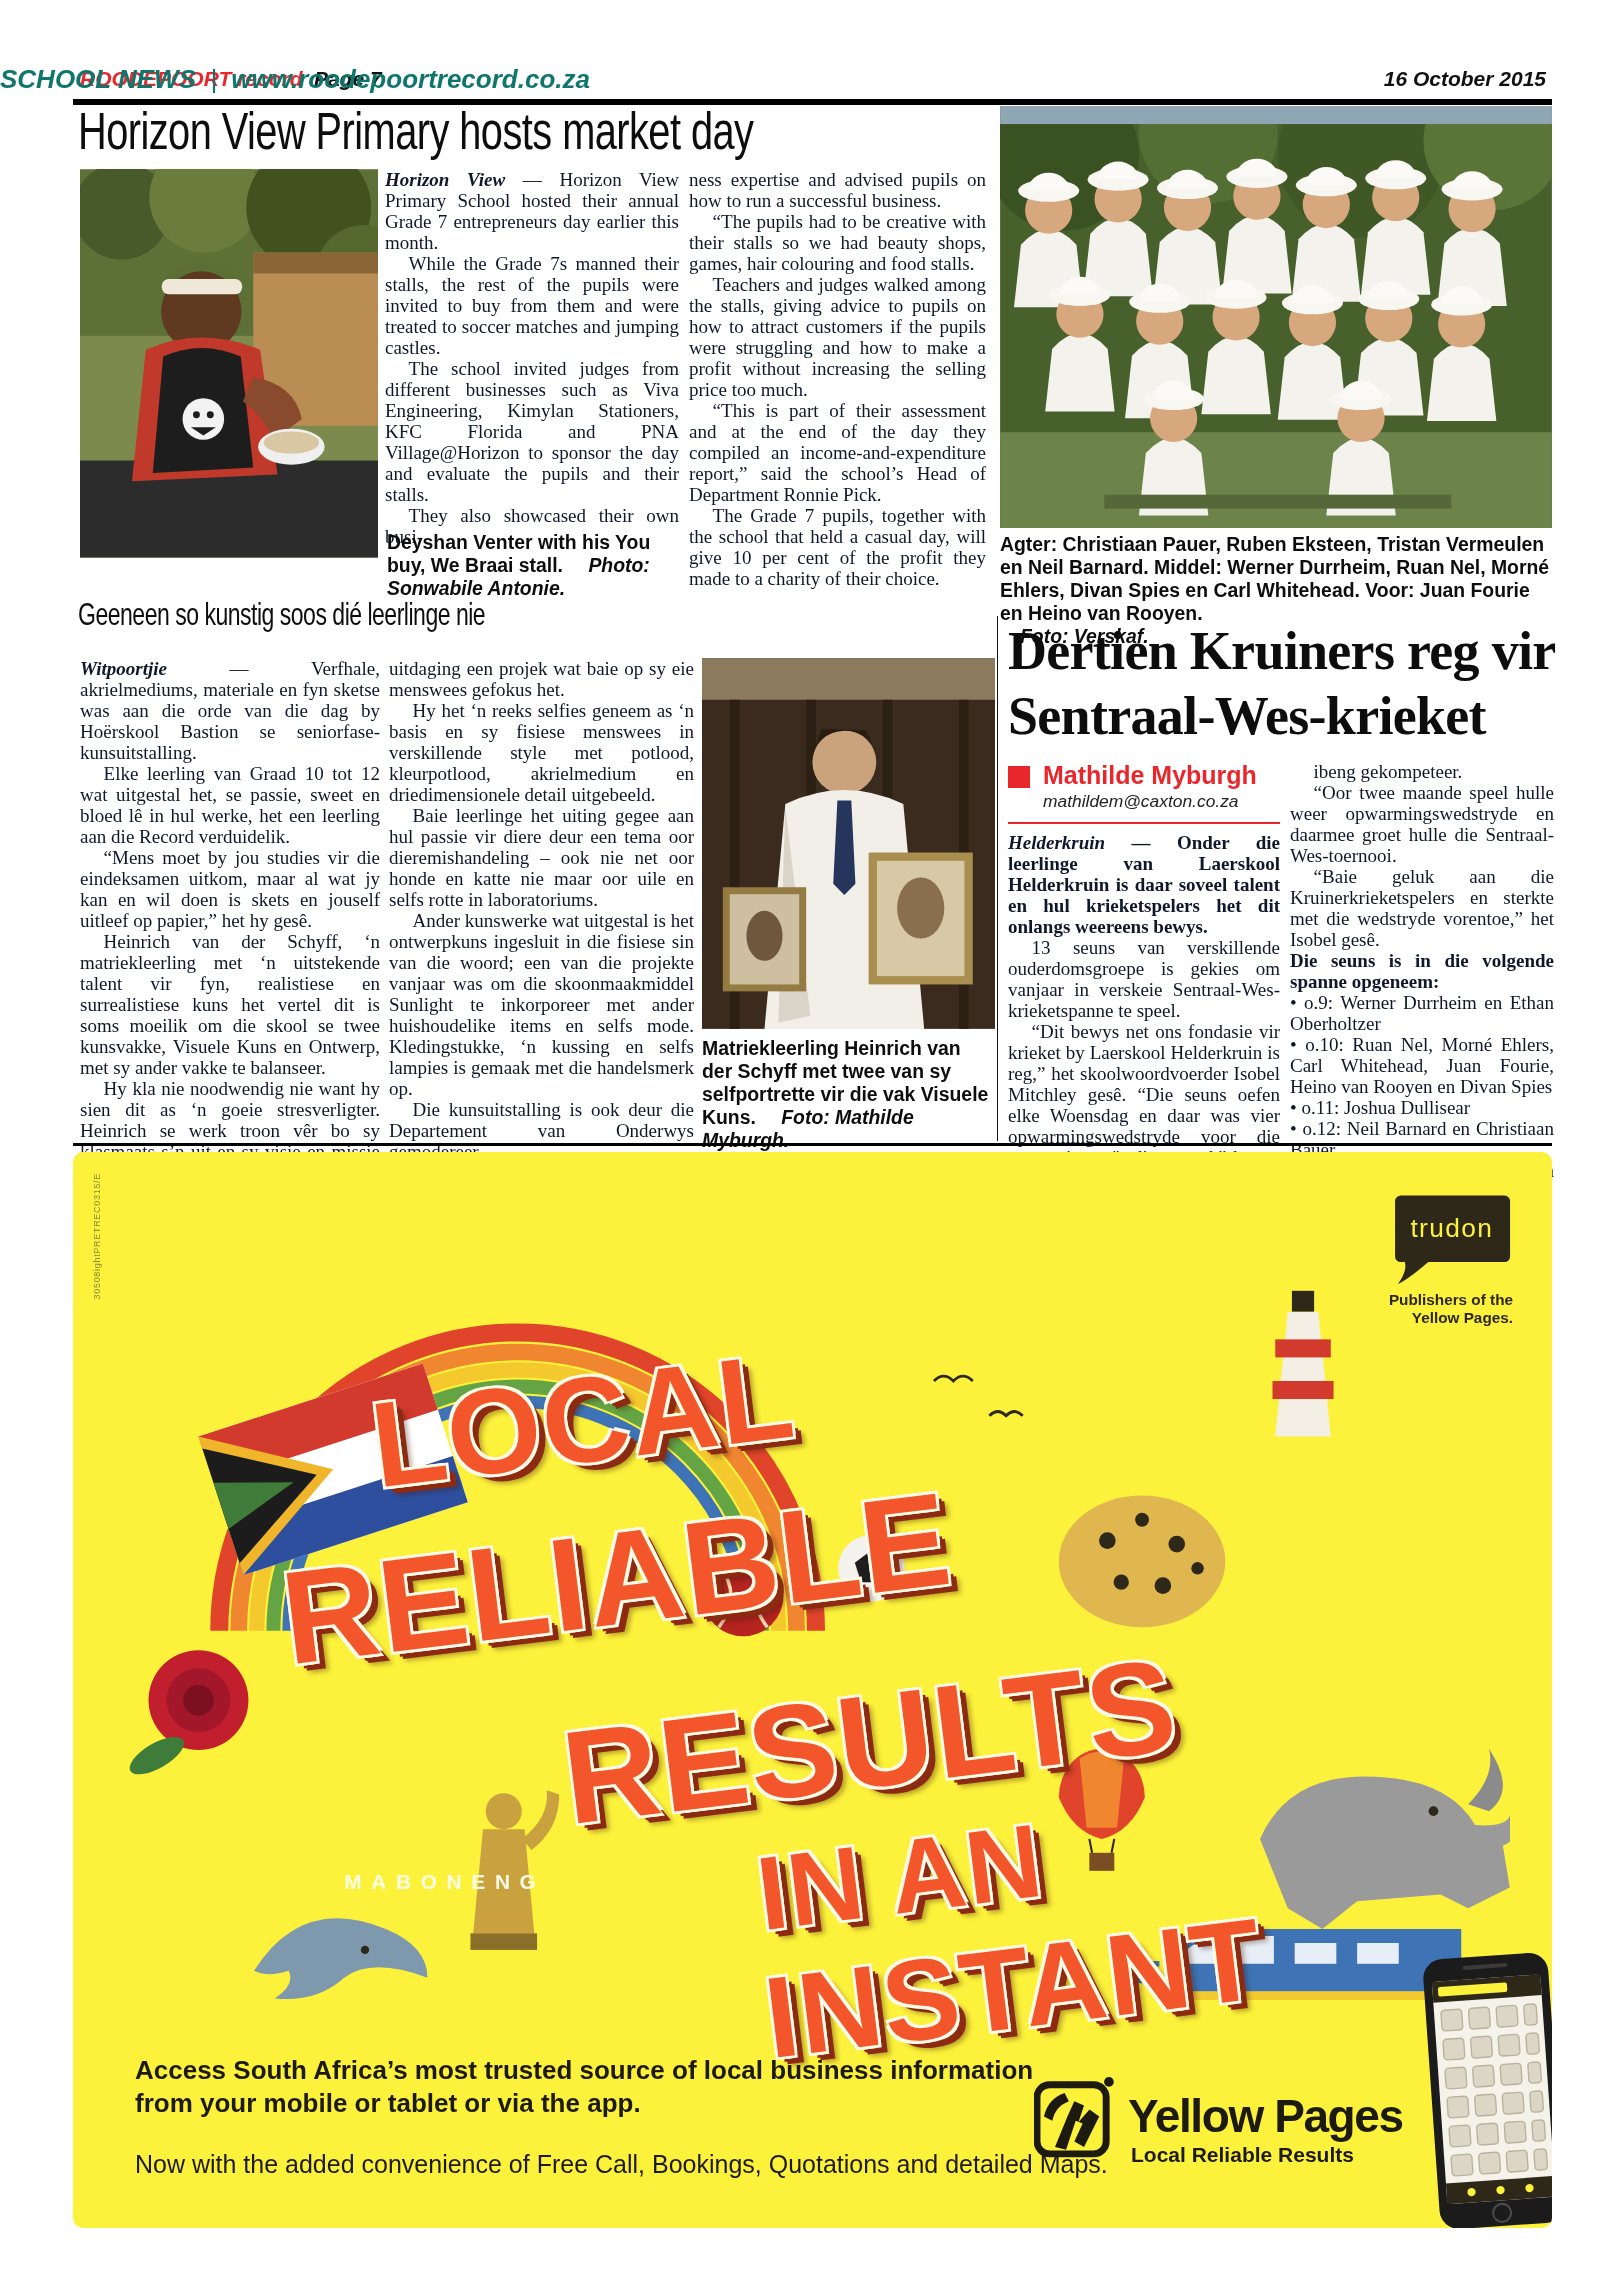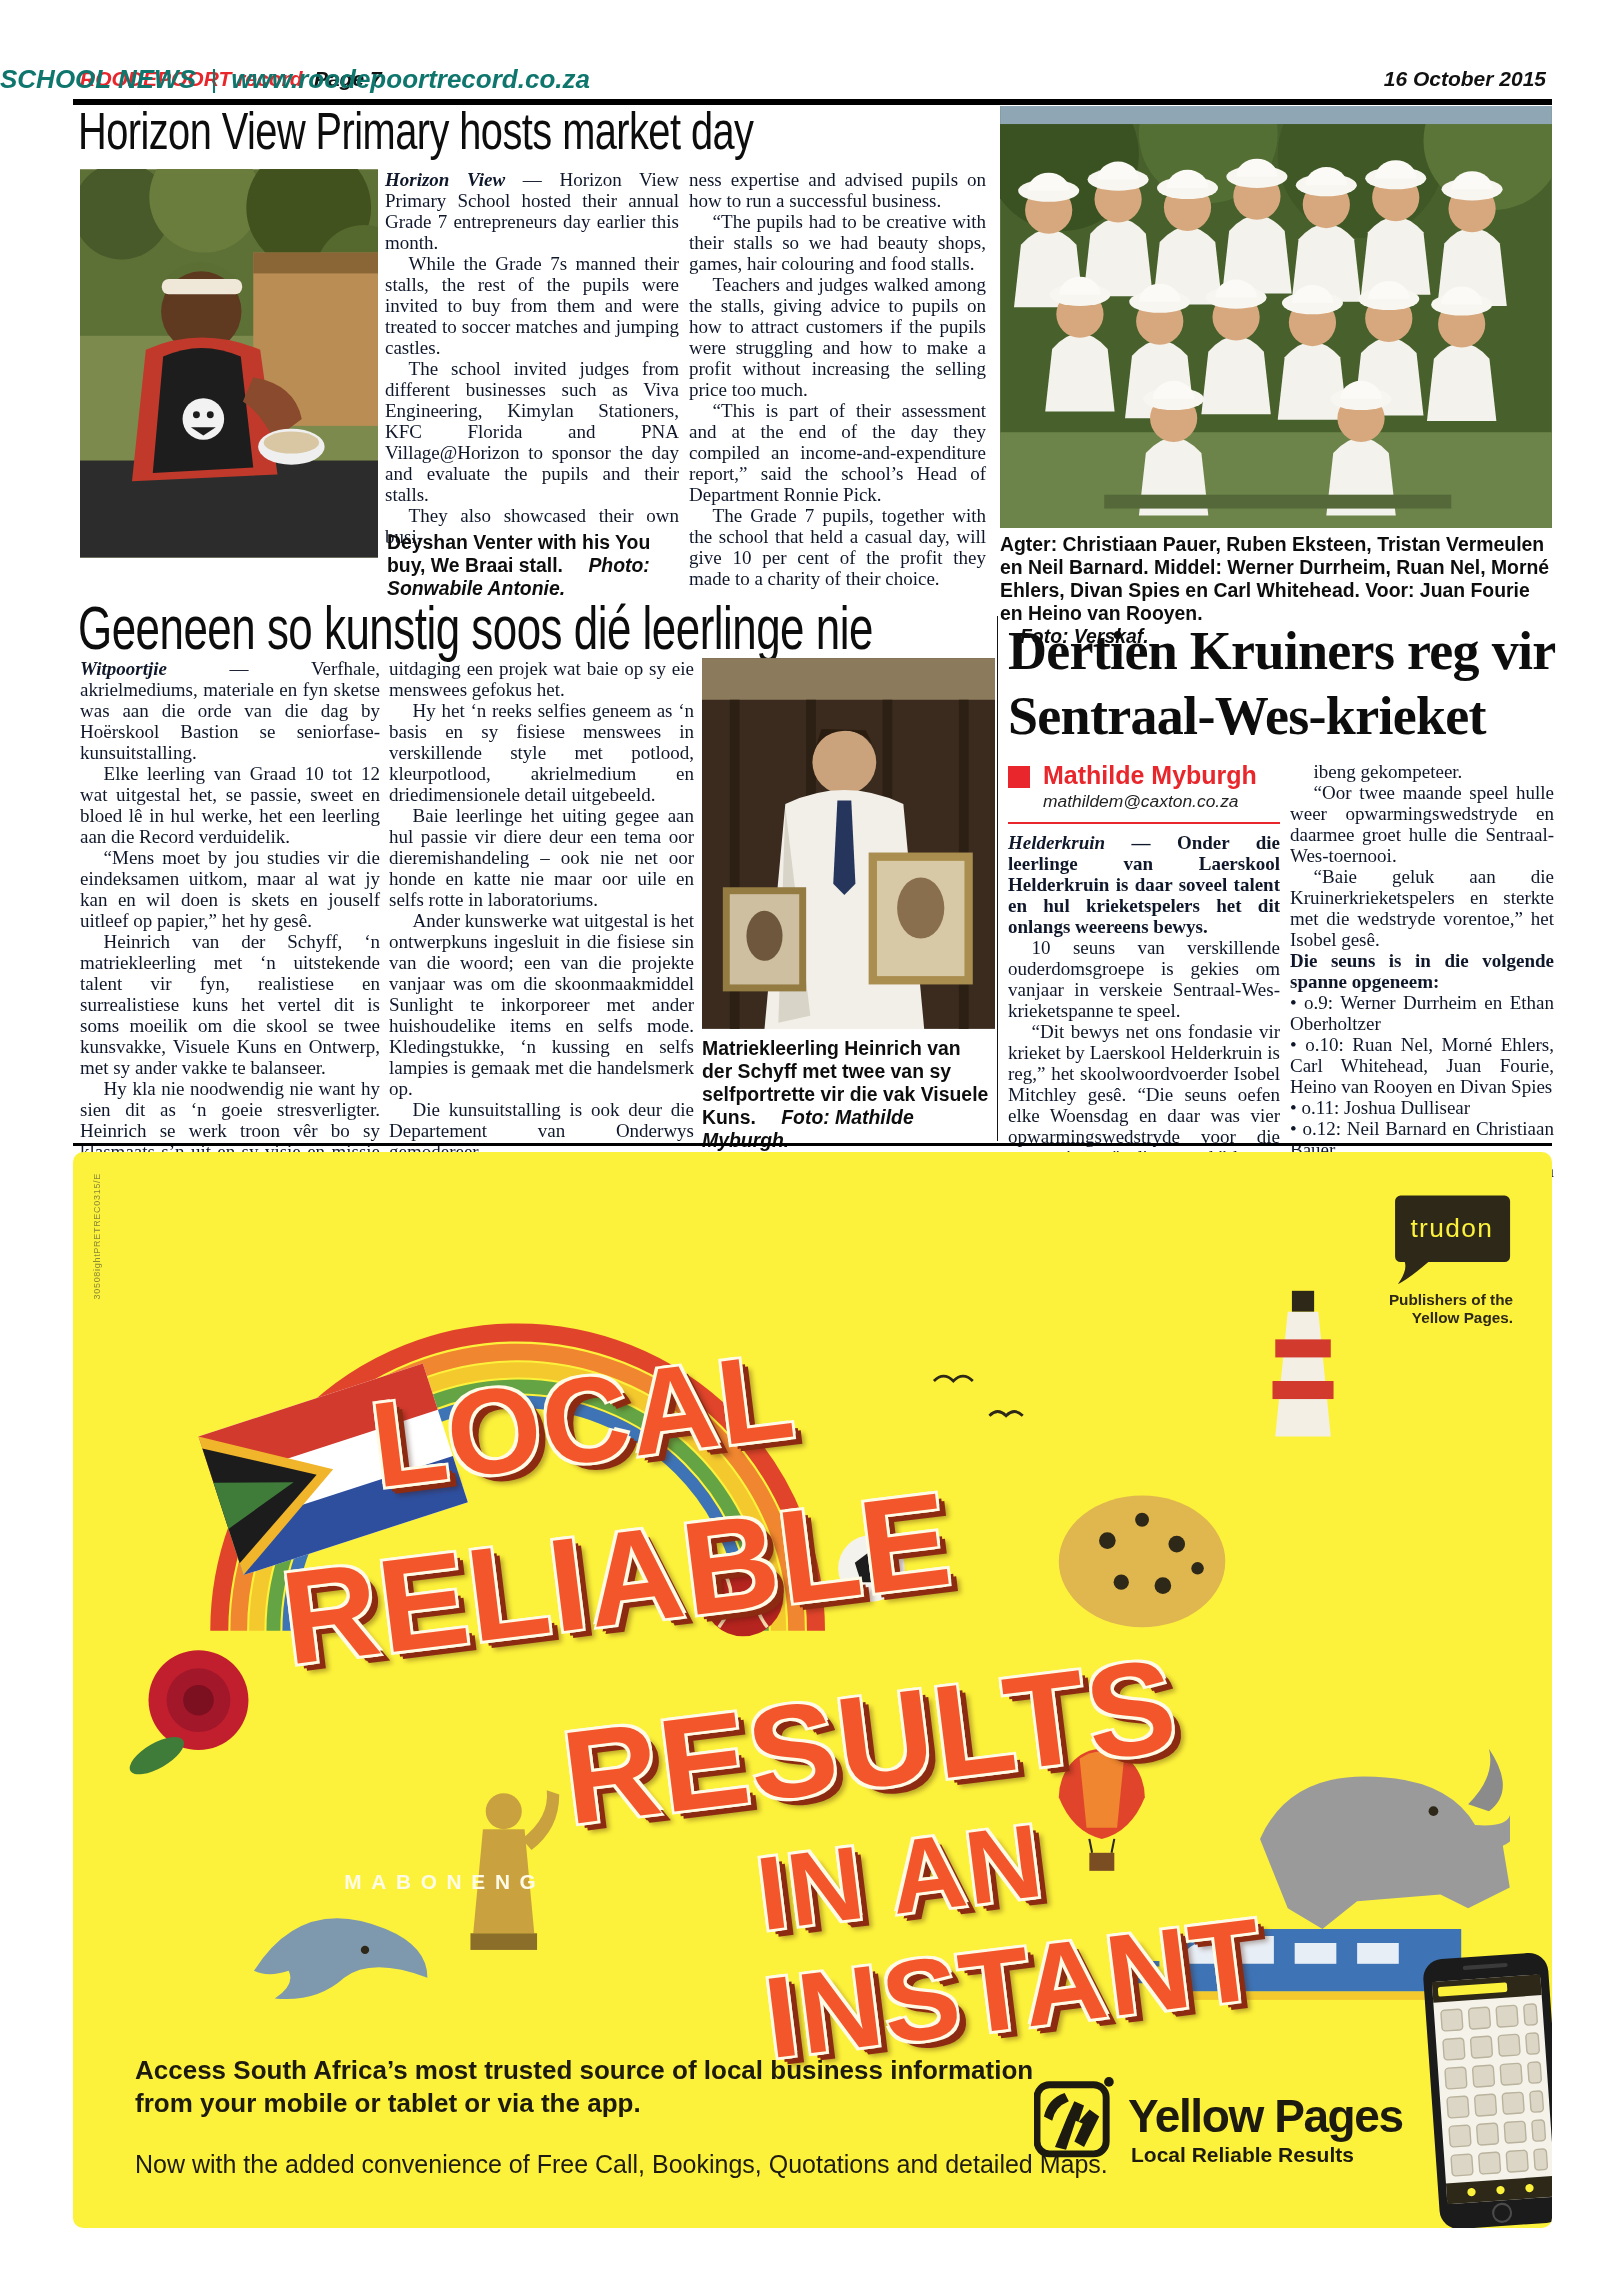--- a/index.html
+++ b/index.html
@@ -179,21 +179,21 @@
     <use href="#boy" x="250" y="330"></use>
       <use href="#boy" x="520" y="330"></use>
     <rect x="150" y="560" width="500" height="20" fill="#55683a"></rect>
   </svg>
 
   <div class="photo-caption" style="left:1000px;top:533px;width:552px;">
     <span>Agter:  Christiaan Pauer, Ruben Eksteen, Tristan Vermeulen en Neil Barnard. Middel: Werner Durrheim, Ruan Nel, Morné Ehlers, Divan Spies en Carl Whitehead. Voor: Juan Fourie en Heino van Rooyen.</span><br>
     <span class="credit">Foto: Verskaf.</span>
   </div>
 
-  <div class="headline-sans" style="left:78px;top:598px;font-size:61px;">
+  <div class="headline-sans" style="left:78px;top:598px;font-size:32px;">
     <span class="condensed2">Geeneen so kunstig soos dié leerlinge nie</span>
   </div>
 
   <div class="col" style="left:80px;top:658px;width:300px;">
     <p class="lead">
       <span class="dateline">Witpoortjie</span>
       <span>— Verfhale, akrielmediums, materiale en fyn sketse was aan die orde van die dag by Hoërskool Bastion se seniorfase-kunsuitstalling.</span>
     </p>
     <div>
         <p class="">Elke leerling van Graad 10 tot 12 wat uitgestal het, se passie, sweet en bloed lê in hul werke, het een leerling aan die Record verduidelik.</p>
@@ -247,21 +247,21 @@
   <div class="byline-name">Mathilde Myburgh</div>
   <div class="byline-email">mathildem@caxton.co.za</div>
   <div class="byline-rule"></div>
 
   <div class="col" style="left:1008px;top:832px;width:272px;">
     <p class="lead lead3">
       <span class="dateline">Helderkruin</span>
       <span>— Onder die leerlinge van Laerskool Helderkruin is daar soveel talent en hul krieketspelers het dit onlangs weereens bewys.</span>
     </p>
     <div>
-        <p class="">10 seuns van verskillende ouderdomsgroepe is gekies om vanjaar in verskeie Sentraal-Wes-krieketspanne te speel.</p>
+        <p class="">13 seuns van verskillende ouderdomsgroepe is gekies om vanjaar in verskeie Sentraal-Wes-krieketspanne te speel.</p>
         <p class="">“Dit bewys net ons fondasie vir krieket by Laerskool Helderkruin is reg,” het skoolwoordvoerder Isobel Mitchley gesê. “Die seuns oefen elke Woensdag en daar was vier opwarmingswedstryde voor die toernooi vroeër die maand,” het sy gesê. Die spanne het vier wedstryde in die toernooi gespeel met ander streke soos Gauteng-Wes en Sed-</p>
       </div>
   </div>
 
   <div class="col cont" style="left:1290px;top:761px;width:264px;">
     <div class="cont" style="display:contents;"><p class="">ibeng gekompeteer.</p><p class="">“Oor twee maande speel hulle weer opwarmingswedstryde en daarmee groet hulle die Sentraal-Wes-toernooi.</p><p class="">“Baie geluk aan die Kruinerkrieketspelers en sterkte met die wedstryde vorentoe,” het Isobel gesê.</p></div>
     <p class="subhead">Die seuns is in die volgende spanne opgeneem:</p>
     <div class="teams">
         <p class="">• o.9: Werner Durrheim en Ethan Oberholtzer</p>
         <p class="">• o.10: Ruan Nel, Morné Ehlers, Carl Whitehead, Juan Fourie, Heino van Rooyen en Divan Spies</p>

